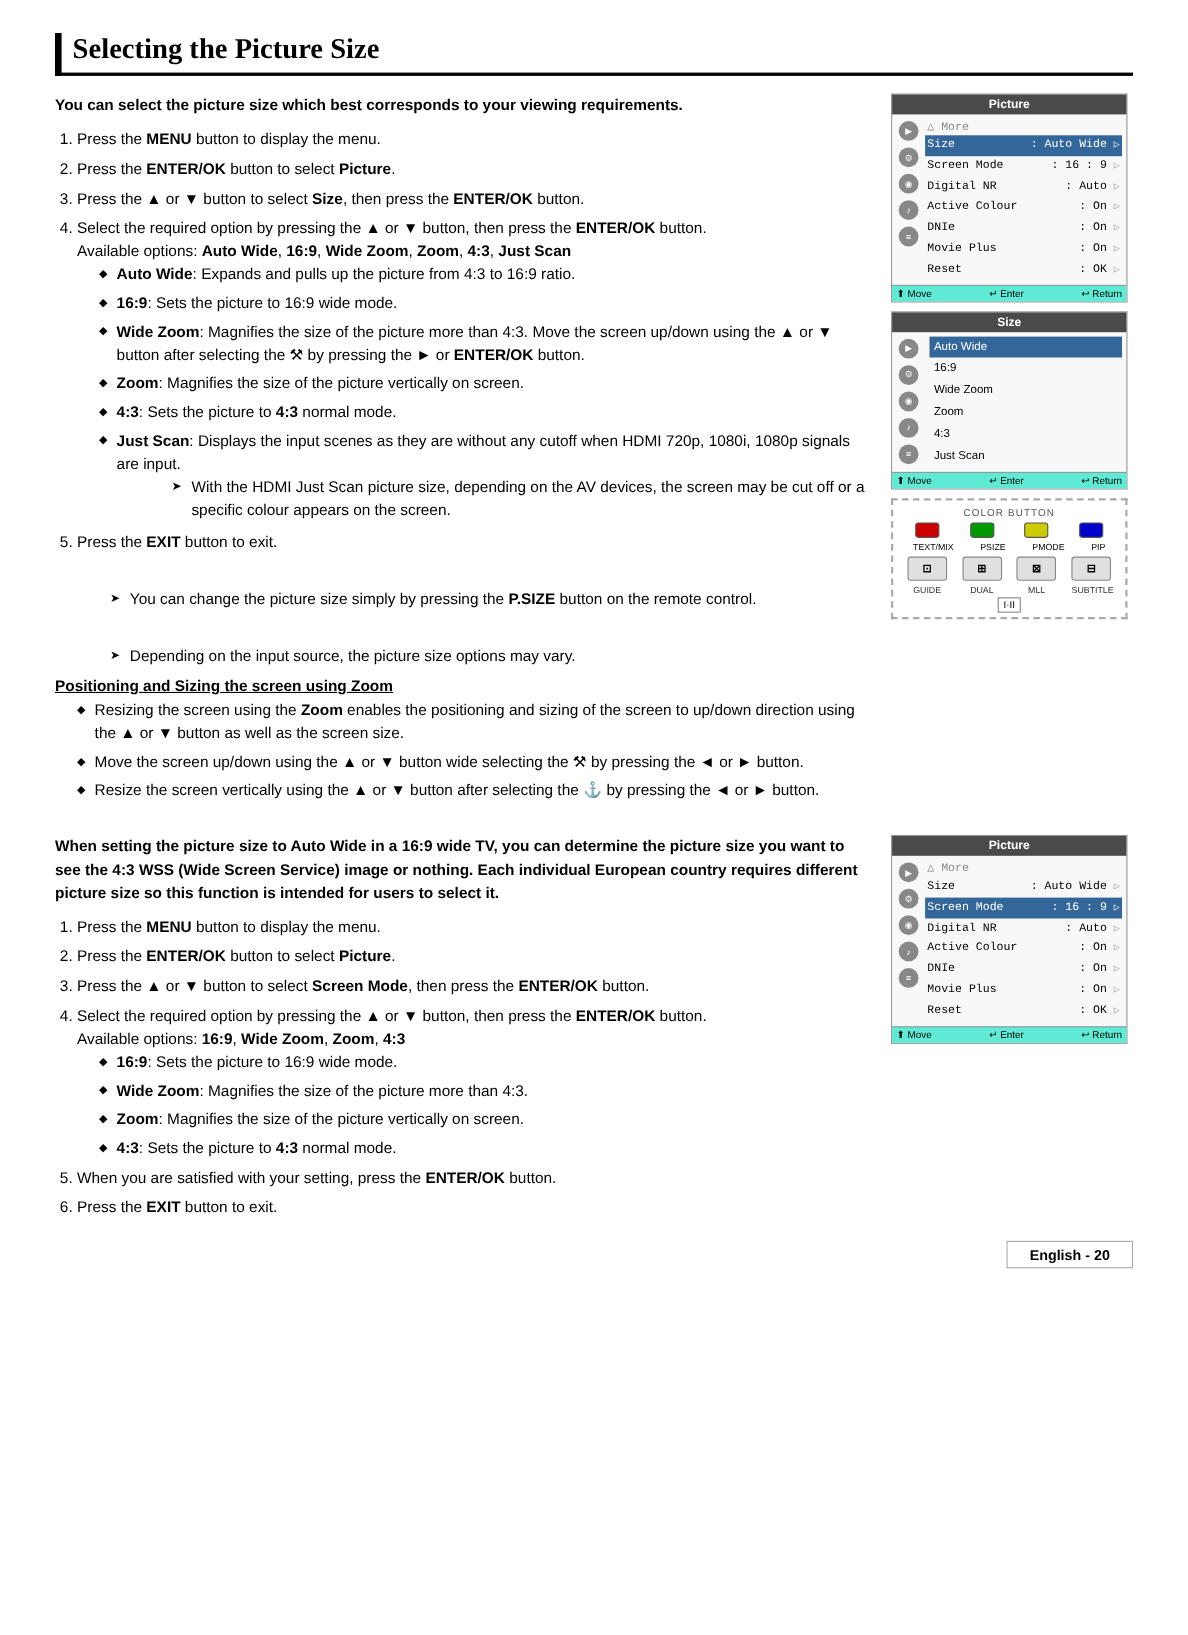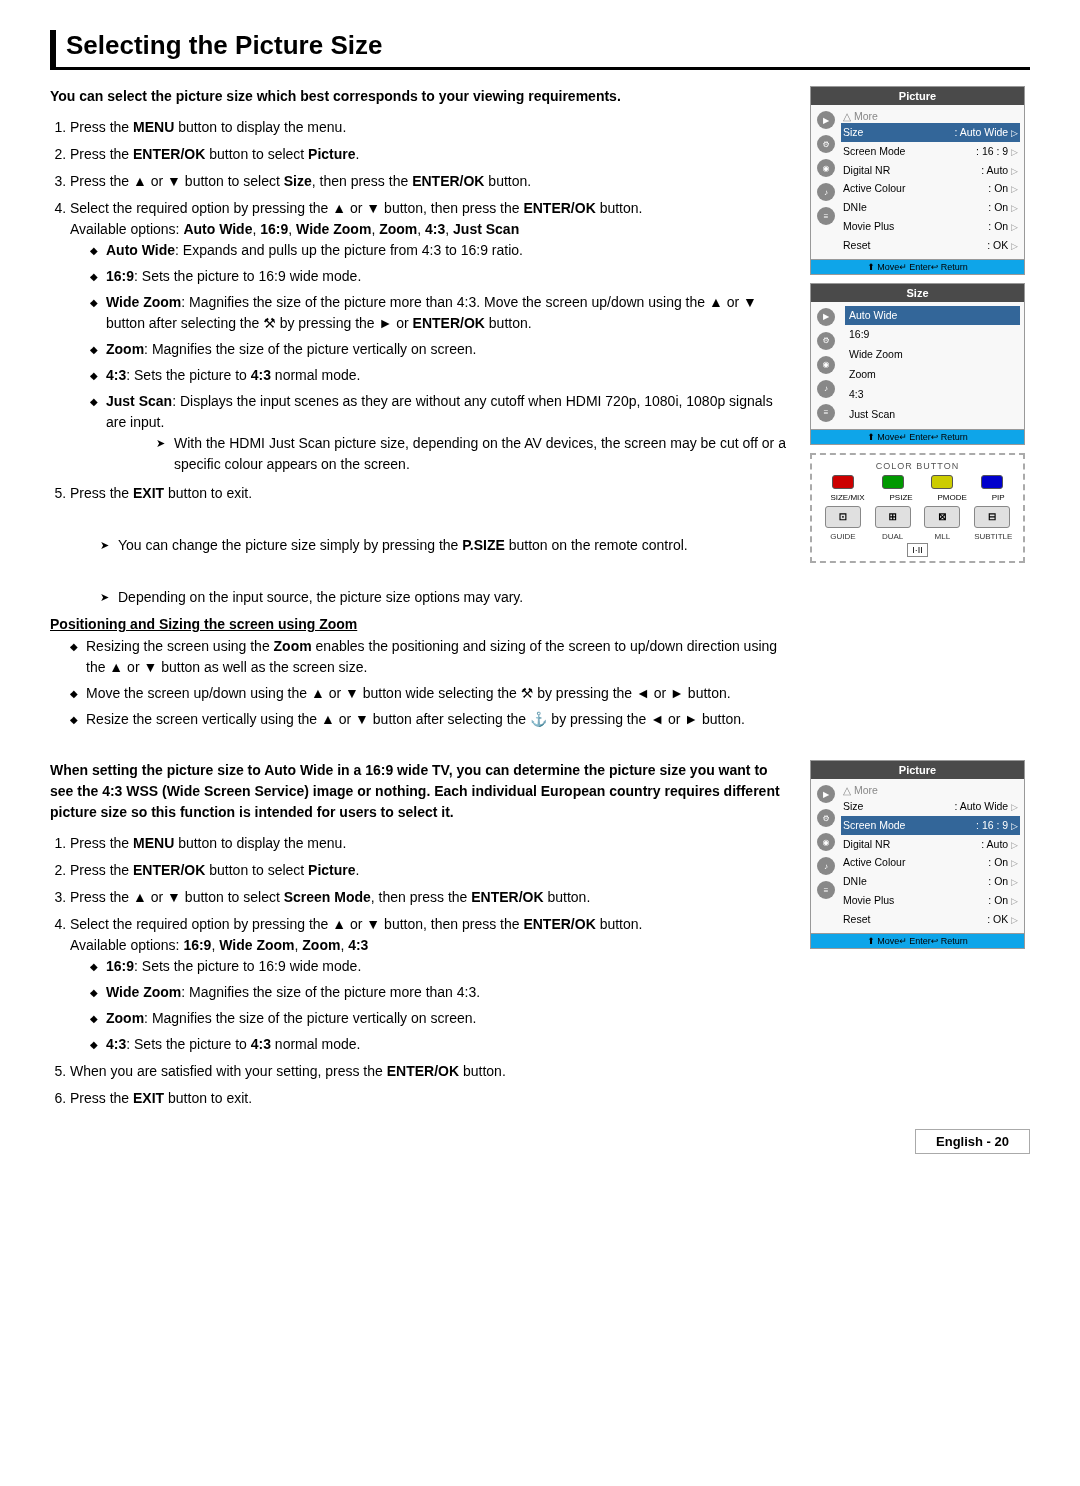--- a/index.html
+++ b/index.html
@@ -14,20 +14,21 @@
     }
 
     .section-title {
       font-size: 26px;
       font-weight: bold;
       border-bottom: 3px solid #000;
       padding-bottom: 6px;
       margin-bottom: 16px;
       padding-left: 10px;
       border-left: 6px solid #000;
+      font-family: Liberation Serif, serif;
     }
 
     .intro-bold {
       font-weight: bold;
       margin-bottom: 10px;
       line-height: 1.5;
     }
 
     .main-content {
       display: flex;
@@ -159,20 +160,21 @@
       border-radius: 50%;
       display: flex;
       align-items: center;
       justify-content: center;
       color: #fff;
       font-size: 8px;
     }
 
     .tv-menu-col {
       flex: 1;
+      font-family: Liberation Mono, monospace;
     }
 
     .tv-menu-row {
       display: flex;
       justify-content: space-between;
       padding: 1px 2px;
       font-size: 10.5px;
       line-height: 1.6;
     }
 
@@ -184,23 +186,23 @@
     .tv-menu-row .arrow-r {
       color: #999;
       font-size: 9px;
     }
 
     .tv-menu-row.highlighted .arrow-r {
       color: #fff;
     }
 
     .tv-footer {
-      background: #0ea5e9;
-      display: flex;
-      justify-content: center;
+      background: #5eead4;
+      display: flex;
+      justify-content: space-between;
       padding: 2px 4px;
       font-size: 9px;
       border-top: 1px solid #999;
     }
 
     
     .tv-size-panel {
       border: 1px solid #999;
       background: #f8f8f8;
       width: 215px;
@@ -442,21 +444,21 @@
 
     <div class="color-btn-panel">
       <div class="color-btn-header">COLOR BUTTON</div>
       <div class="color-btns-row">
         <div class="cbtn red"></div>
         <div class="cbtn green"></div>
         <div class="cbtn yellow"></div>
         <div class="cbtn blue"></div>
       </div>
       <div style="font-size:8px; display:flex; justify-content:space-around; margin-bottom:4px;">
-        <span>SIZE/MIX</span>
+        <span>TEXT/MIX</span>
         <span>PSIZE</span>
         <span>PMODE</span>
         <span>PIP</span>
       </div>
       <div class="func-btns-row">
         <div class="fbtn">
             <span style="font-size:10px;">⊡</span>
           </div>
         <div class="fbtn">
             <span style="font-size:10px;">⊞</span>

